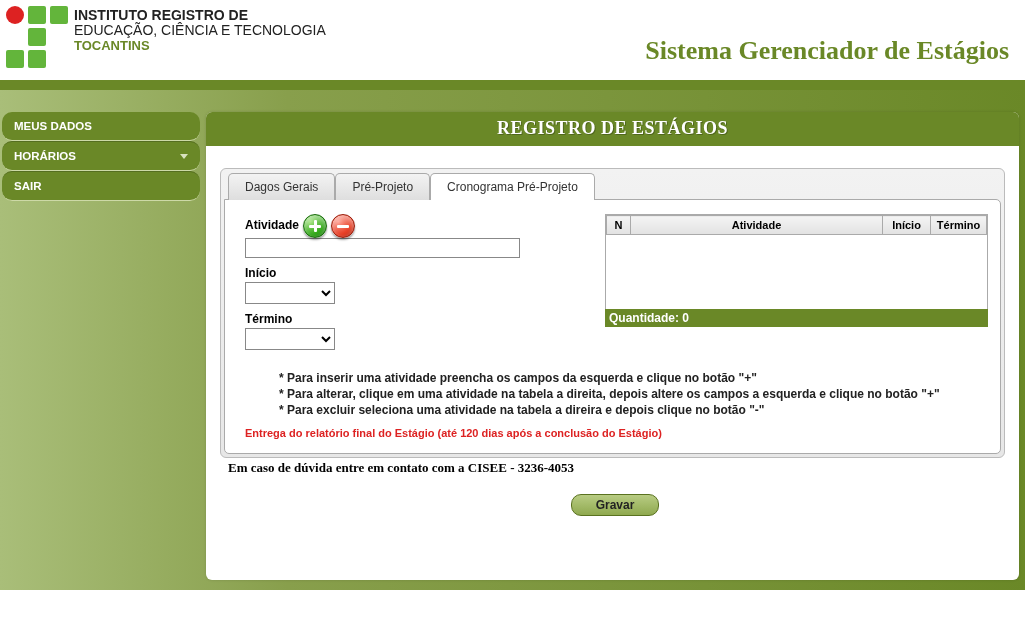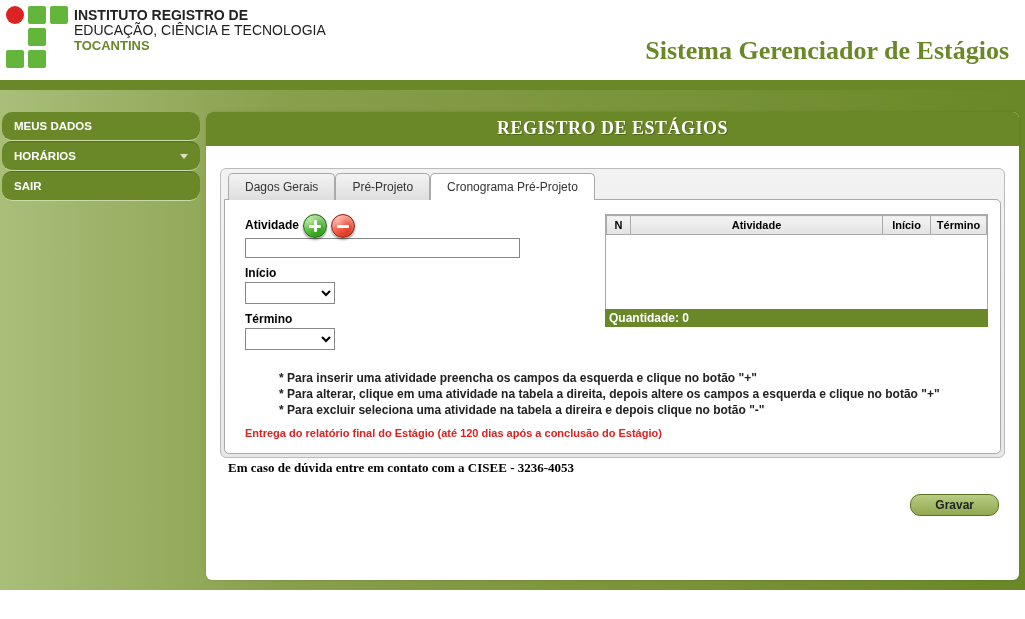--- a/index.html
+++ b/index.html
@@ -42,21 +42,21 @@
 .icon-del::before{content:"";position:absolute;background:#fff;width:12px;height:3px;border-radius:1px;}
 input.text { width: 275px; height:20px; border:1px solid #888; font-size:12px; padding:1px 3px;}
 select { height: 22px; border:1px solid #888; min-width: 90px; background:#fff; font-size:12px; }
 .datatable { width:100%; border-collapse: collapse; font-size:11px; }
 .datatable th { background: linear-gradient(#f4f4f4,#e2e2e2); border:1px solid #aaa; padding:3px 4px; text-align:center; font-weight:bold;}
 .datatable-wrap { border:1px solid #aaa; height: 96px; overflow:hidden; background:#fff; }
 .qty { background:#6a8827; color:#ffffff; font-weight:bold; font-size:12px; padding:2px 4px 2px 4px; margin-top:-1px;}
 .instructions { padding: 12px 20px 4px 20px; font-size:12px; font-weight:bold; color:#222; line-height:1.35;margin-left:34px;}
 .rednote { color:#d22; padding: 4px 20px 14px 20px; font-size:11px; font-weight:bold;}
 .footer { font-family: 'Times New Roman', serif; font-size:13px; font-weight:bold; padding: 2px 0 0 22px;}
-.save-row { display:flex; justify-content:flex-end; padding: 18px 20px 0 0; margin-left: 25px;}
+.save-row { display:flex; justify-content:center; padding: 18px 20px 0 0; margin-left: 25px;}
 .save-btn { background: linear-gradient(#b8cc83,#8fa94f); border:1px solid #5a7220; border-radius: 10px; padding:3px 24px; font-size:12px; font-weight:bold; cursor:pointer; color:#222;}
 </style>
 </head>
 <body>
 
 <div class="header">
   <div class="logo-wrap">
     <div class="logo">
       <span class="circ" style="left:0;top:2px;"></span>
       <span class="sq" style="left:22px;top:2px;"></span>

